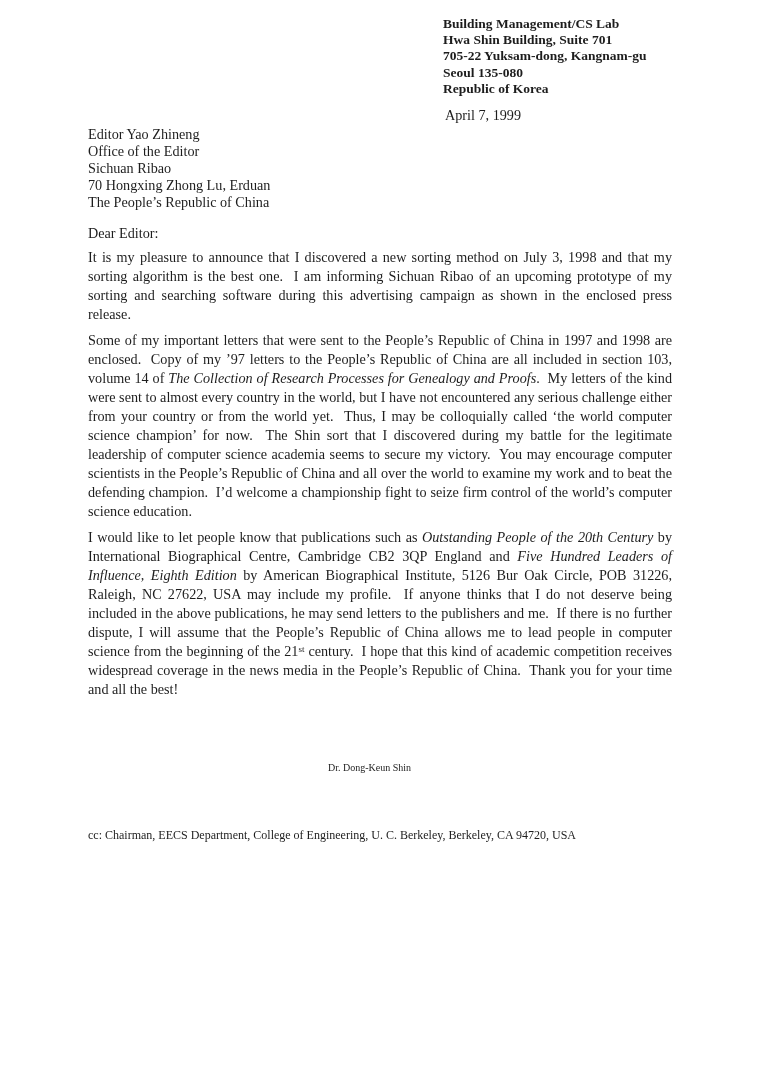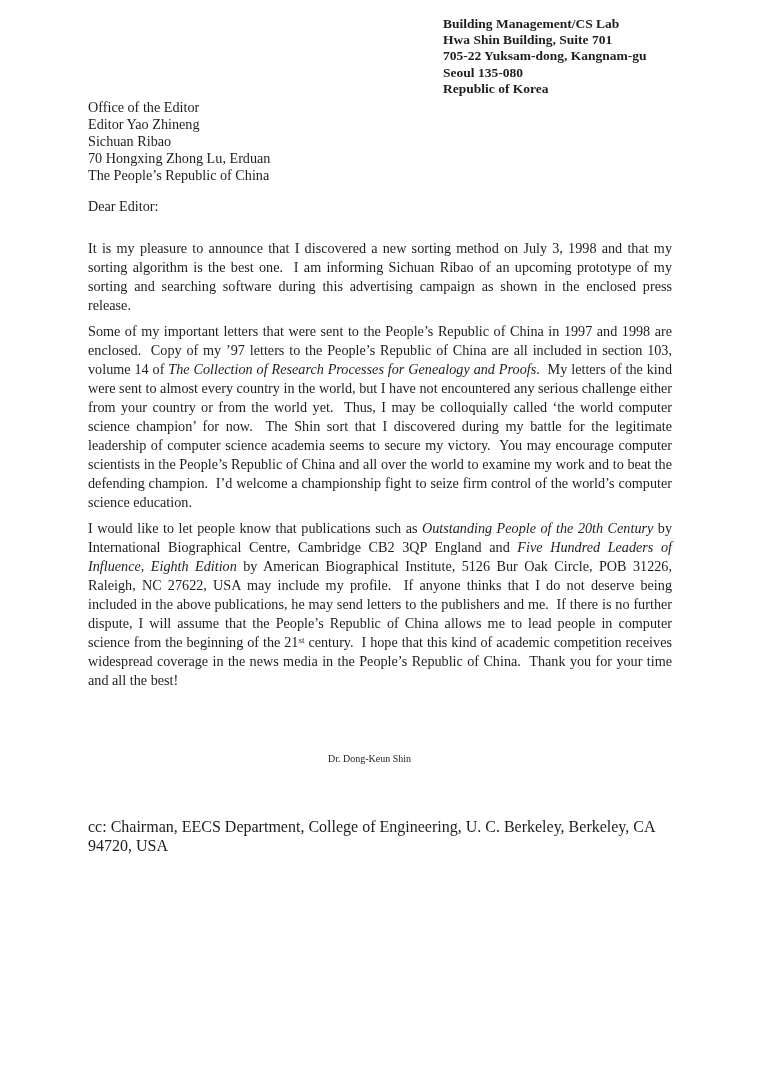--- a/index.html
+++ b/index.html
@@ -49,21 +49,21 @@
     margin-top: 2px;
     font-size: 14.2px;
     line-height: 16.9px;
   }
   .salutation {
     margin-top: 14px;
     font-size: 14.2px;
     line-height: 17px;
   }
   .letter-body {
-    margin-top: 24px;
+    margin-top: 6px;
   }
   .body-paragraph {
     margin: 0 0 7px 0;
     font-size: 14.2px;
     line-height: 19px;
     text-align: justify;
   }
   .body-paragraph sup {
     font-size: 9px;
     line-height: 0;
@@ -78,42 +78,43 @@
     line-height: 19px;
   }
   .signature-name {
     margin-top: 59px;
     margin-left: 240px;
     font-size: 10px;
     line-height: 19px;
   }
   .cc-line {
     margin-top: 49px;
-    font-size: 16px;
+    font-size: 12px;
     line-height: 19px;
   }
 </style>
 </head>
 <body>
 
 <div class="page">
 
 
   <div class="sender-block">
       <div>Building Management/CS Lab</div>
       <div>Hwa Shin Building, Suite 701</div>
       <div>705-22 Yuksam-dong, Kangnam-gu</div>
       <div>Seoul 135-080</div>
       <div>Republic of Korea</div>
     </div>
 
+  <div class="date-line">April 7, 1999</div>
 
   <div class="recipient-block">
+      <div>Editor Yao Zhineng</div>
       <div>Office of the Editor</div>
-      <div>Editor Yao Zhineng</div>
       <div>Sichuan Ribao</div>
       <div>70 Hongxing Zhong Lu, Erduan</div>
       <div>The People’s Republic of China</div>
     </div>
 
   <div class="salutation">Dear Editor:</div>
 
   <div class="letter-body">
       <p class="body-paragraph"><span>It is my pleasure to announce that I discovered a new sorting method on July 3, 1998 and that my sorting algorithm is the best one.&nbsp; I am informing Sichuan Ribao of an upcoming prototype of my sorting and searching software during this advertising campaign as shown in the enclosed press release.</span></p>
       <p class="body-paragraph"><span>Some of my important letters that were sent to the People’s Republic of China in 1997 and 1998 are enclosed.&nbsp; Copy of my ’97 letters to the People’s Republic of China are all included in section 103, volume 14 of </span><i>The Collection of Research Processes for Genealogy and Proofs</i><span>.&nbsp; My letters of the kind were sent to almost every country in the world, but I have not encountered any serious challenge either from your country or from the world yet.&nbsp; Thus, I may be colloquially called ‘the world computer science champion’ for now.&nbsp; The Shin sort that I discovered during my battle for the legitimate leadership of computer science academia seems to secure my victory.&nbsp; You may encourage computer scientists in the People’s Republic of China and all over the world to examine my work and to beat the defending champion.&nbsp; I’d welcome a championship fight to seize firm control of the world’s computer science education.</span></p>

